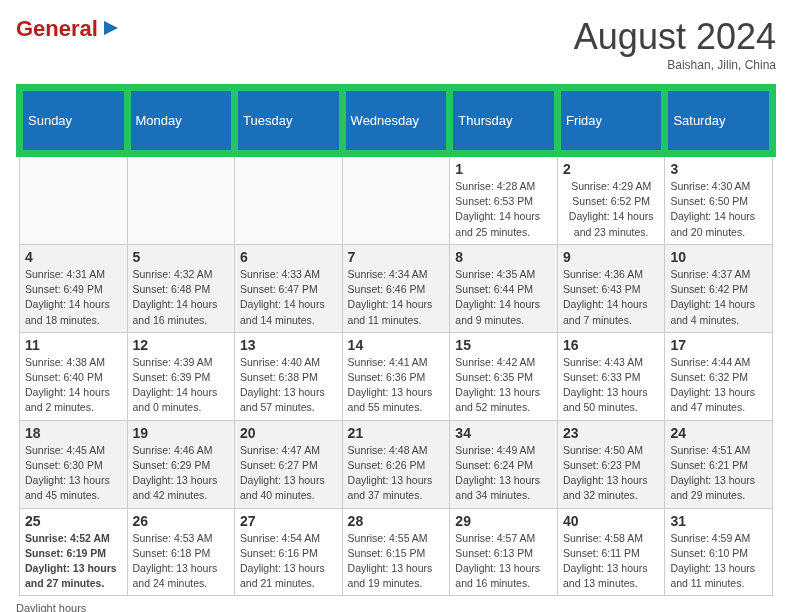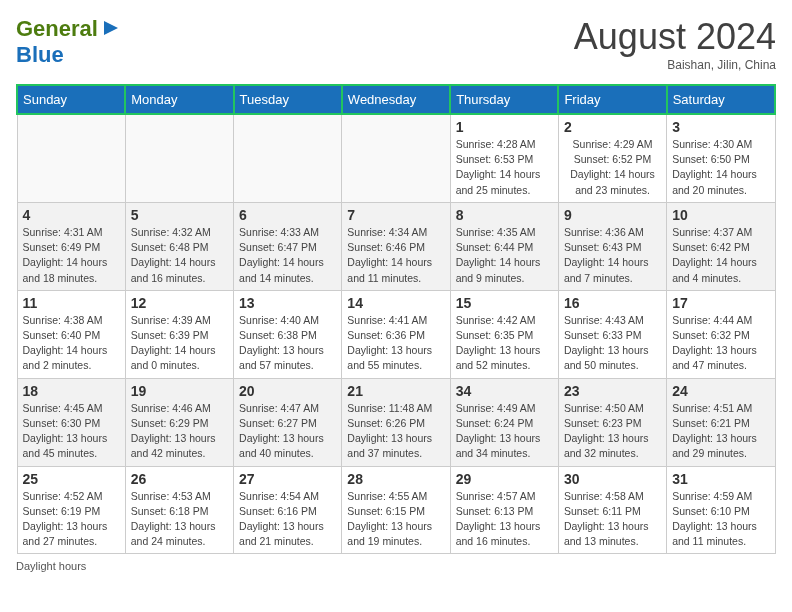--- a/index.html
+++ b/index.html
@@ -35,24 +35,24 @@
     }
     .calendar {
       width: 100%;
       border-collapse: collapse;
       font-size: 11px;
     }
     .calendar th {
       background: #1a6fba;
       color: #fff;
       text-align: left;
-      padding: 6px 5px;
+      padding: 22px 5px;
       font-size: 13px;
       font-weight: normal;
-      border: 2px solid #22c55e;
+      border: 7px solid #22c55e;
     }
     .calendar td {
       border: 1px solid #ccc;
       vertical-align: top;
       padding: 4px 5px;
       width: 108px;
       min-height: 80px;
       background: #fff;
     }
     .calendar td.empty {
@@ -78,27 +78,24 @@
       color: #555;
     }
   </style>
 </head>
 <body>
 
 <div class="header">
   <div class="logo-container">
     <div>
       <div style="display:flex;align-items:center;gap:2px;">
-        <span style="font-size:22px;font-weight:bold;color:#4d7c0f;">General</span>
+        <span style="font-size:22px;font-weight:bold;color:#b91c1c;">General</span>
         <svg width="22" height="22" viewBox="0 0 22 22" style="margin-top:-2px;">
           <polygon points="4,4 18,11 4,18" fill="#1a6fba"></polygon>
         </svg>
-      </div>
-      <div>
-        <span style="font-size:22px;font-weight:bold;color:#1a6fba;margin-left:0;">Blue</span>
       </div>
     </div>
   </div>
   <div class="title-block">
     <div class="month-year">August 2024</div>
     <div class="location">Baishan, Jilin, China</div>
   </div>
 </div>
 
 <table class="calendar">
@@ -260,21 +257,21 @@
         </td>
         <td>
           <div class="day-number">20</div>
           <div class="day-info" style="white-space: pre-line;">Sunrise: 4:47 AM
 Sunset: 6:27 PM
 Daylight: 13 hours
 and 40 minutes.</div>
         </td>
         <td>
           <div class="day-number">21</div>
-          <div class="day-info" style="white-space: pre-line;">Sunrise: 11:48 AM
+          <div class="day-info" style="white-space: pre-line;">Sunrise: 4:48 AM
 Sunset: 6:26 PM
 Daylight: 13 hours
 and 37 minutes.</div>
         </td>
         <td>
           <div class="day-number">34</div>
           <div class="day-info" style="white-space: pre-line;">Sunrise: 4:49 AM
 Sunset: 6:24 PM
 Daylight: 13 hours
 and 34 minutes.</div>
@@ -290,21 +287,21 @@
           <div class="day-number">24</div>
           <div class="day-info" style="white-space: pre-line;">Sunrise: 4:51 AM
 Sunset: 6:21 PM
 Daylight: 13 hours
 and 29 minutes.</div>
         </td>
       </tr>
       <tr>
         <td>
           <div class="day-number">25</div>
-          <div class="day-info" style="white-space: pre-line;">Sunrise: 4:52 AM
+          <div class="day-info" style="white-space: pre-line; font-weight: bold;">Sunrise: 4:52 AM
 Sunset: 6:19 PM
 Daylight: 13 hours
 and 27 minutes.</div>
         </td>
         <td>
           <div class="day-number">26</div>
           <div class="day-info" style="white-space: pre-line;">Sunrise: 4:53 AM
 Sunset: 6:18 PM
 Daylight: 13 hours
 and 24 minutes.</div>
@@ -324,21 +321,21 @@
 and 19 minutes.</div>
         </td>
         <td>
           <div class="day-number">29</div>
           <div class="day-info" style="white-space: pre-line;">Sunrise: 4:57 AM
 Sunset: 6:13 PM
 Daylight: 13 hours
 and 16 minutes.</div>
         </td>
         <td>
-          <div class="day-number">30</div>
+          <div class="day-number">40</div>
           <div class="day-info" style="white-space: pre-line;">Sunrise: 4:58 AM
 Sunset: 6:11 PM
 Daylight: 13 hours
 and 13 minutes.</div>
         </td>
         <td>
           <div class="day-number">31</div>
           <div class="day-info" style="white-space: pre-line;">Sunrise: 4:59 AM
 Sunset: 6:10 PM
 Daylight: 13 hours

